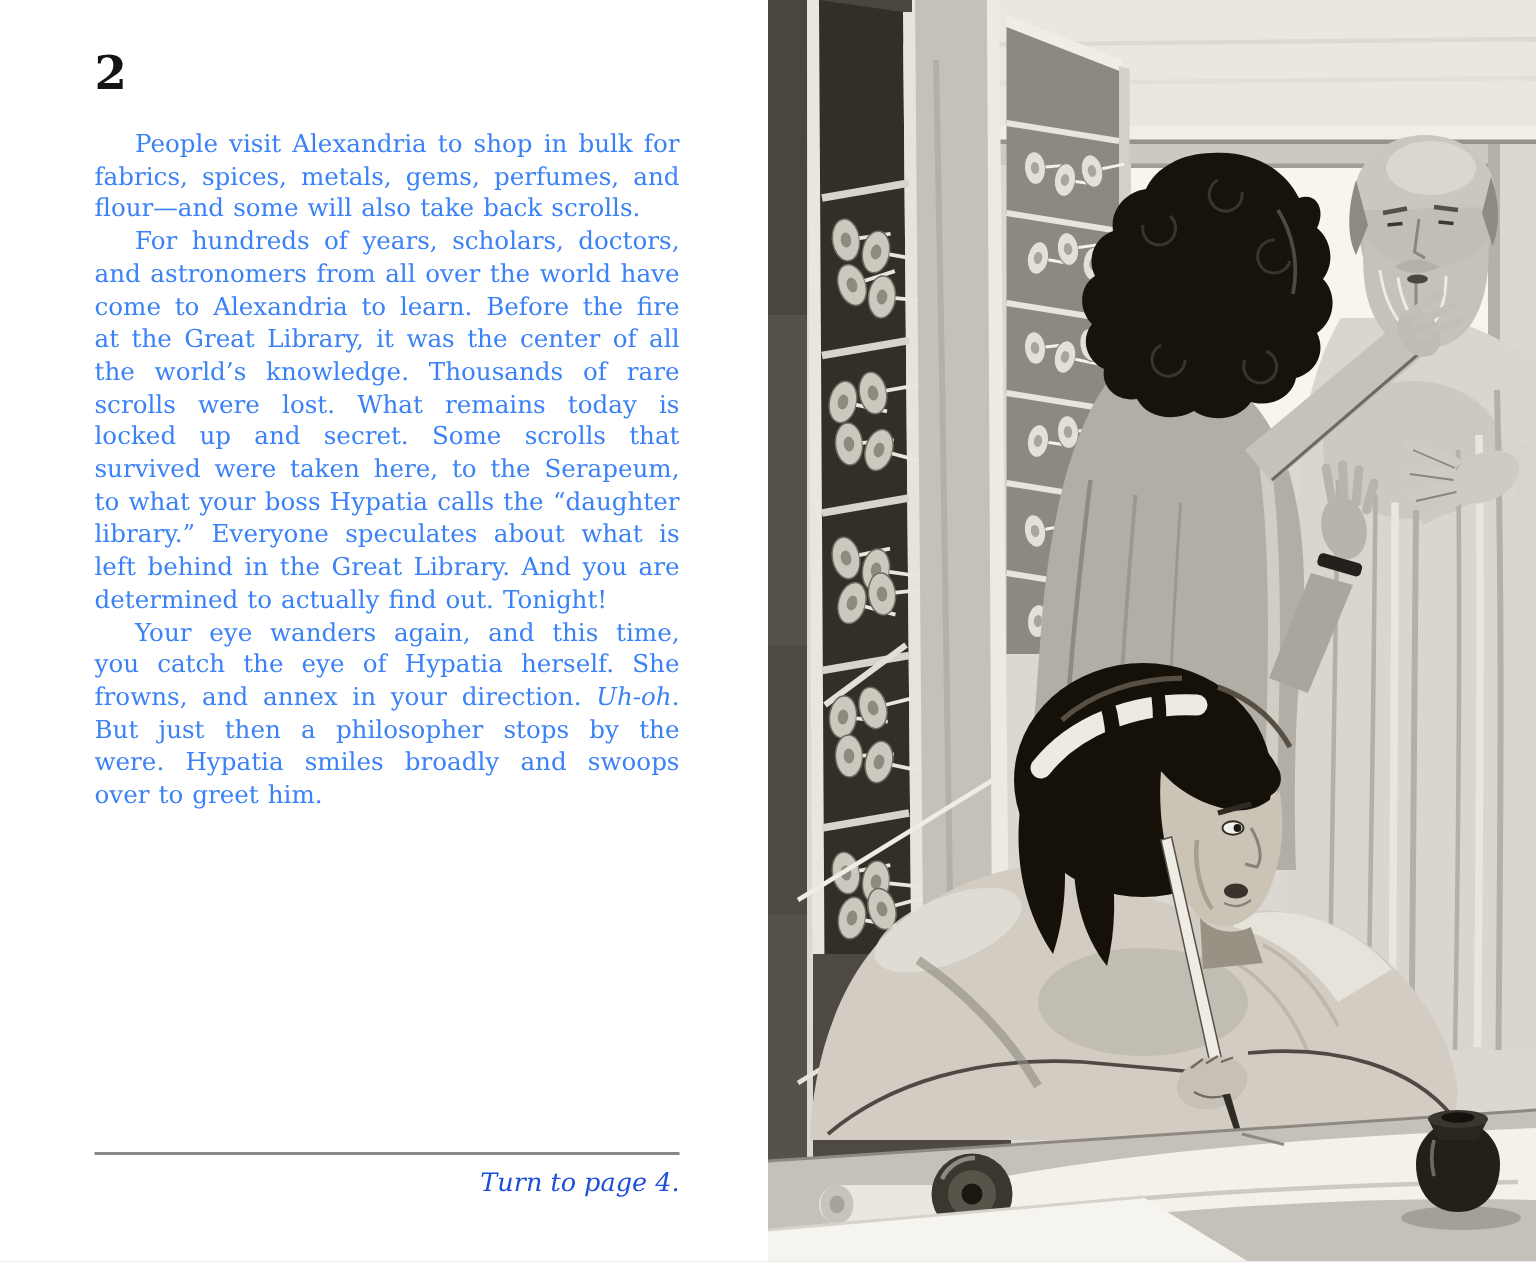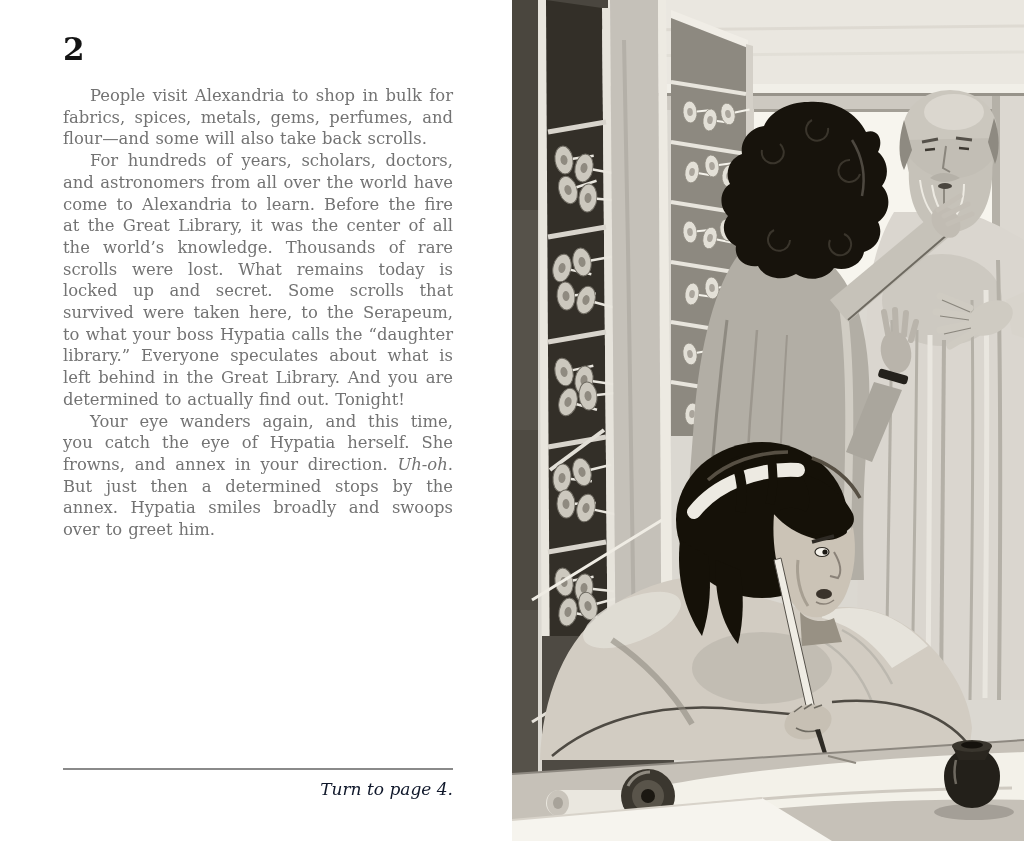--- a/index.html
+++ b/index.html
@@ -5,40 +5,40 @@
   html,body{margin:0;padding:0;background:#e9e9e9;}
   .stage{
     position:relative;width:1024px;height:841px;background:#ffffff;
     overflow:hidden;font-family:"DejaVu Serif","Liberation Serif",serif;color:#1c1c1c;
   }
   .page-left{position:absolute;left:0;top:0;width:512px;height:841px;background:#ffffff;}
   .text-block{position:absolute;left:63px;top:26px;width:390px;}
   .chapter-number{font-size:31px;font-weight:700;line-height:1;margin:8px 0 20px 0;color:#141414;}
   .body-par{
     margin:0;font-size:16.4px;line-height:21.7px;text-align:justify;
-    text-indent:27px;word-spacing:0.05em;color:#737373;
+    text-indent:27px;word-spacing:0.05em;color:#3b82f6;
   }
   .body-par em{}
   .page-footer{position:absolute;left:63px;top:768px;width:390px;}
   .footer-rule{border-top:2px solid #8a8a8a;height:0;}
-  .turn-line{text-align:right;font-style:italic;font-size:17px;margin-top:9px;color:#0f172a;}
+  .turn-line{text-align:right;font-style:italic;font-size:17px;margin-top:9px;color:#1d4ed8;}
   .page-right{position:absolute;left:512px;top:0;width:512px;height:841px;}
   .page-right svg{display:block;}
 </style>
 </head>
 <body>
 
 <div class="stage">
 
   <div class="page-left">
     <div class="text-block">
       <div class="chapter-number">2</div>
       <p class="body-par">People visit Alexandria to shop in bulk for fabrics, spices, metals, gems, perfumes, and flour—and some will also take back scrolls.</p>
       <p class="body-par">For hundreds of years, scholars, doctors, and astronomers from all over the world have come to Alexandria to learn. Before the fire at the Great Library, it was the center of all the world’s knowledge. Thousands of rare scrolls were lost. What remains today is locked up and secret. Some scrolls that survived were taken here, to the Serapeum, to what your boss Hypatia calls the “daughter library.” Everyone speculates about what is left behind in the Great Library. And you are determined to actually find out. Tonight!</p>
-      <p class="body-par"><span>Your eye wanders again, and this time, you catch the eye of Hypatia herself. She frowns, and annex in your direction. </span><em>Uh-oh</em><span>. But just then a determined stops by the annex. Hypatia smiles broadly and swoops over to greet him.</span></p>
+      <p class="body-par"><span>Your eye wanders again, and this time, you catch the eye of Hypatia herself. She frowns, and annex in your direction. </span><em>Uh-oh</em><span>. But just then a philosopher stops by the were. Hypatia smiles broadly and swoops over to greet him.</span></p>
     </div>
     <div class="page-footer">
       <div class="footer-rule"></div>
       <div class="turn-line">Turn to page 4.</div>
     </div>
   </div>
 
   <div class="page-right">
     <svg width="512" height="841" viewBox="0 0 512 841" role="img" aria-label="Black-and-white illustration of the Serapeum library: shelves packed with rolled scrolls; Hypatia, seen from behind with curly dark hair, greets an elderly bearded philosopher in robes, while a young scribe with a headband leans over a table in the foreground writing on a scroll with a reed pen beside an ink pot.">
       <defs>

